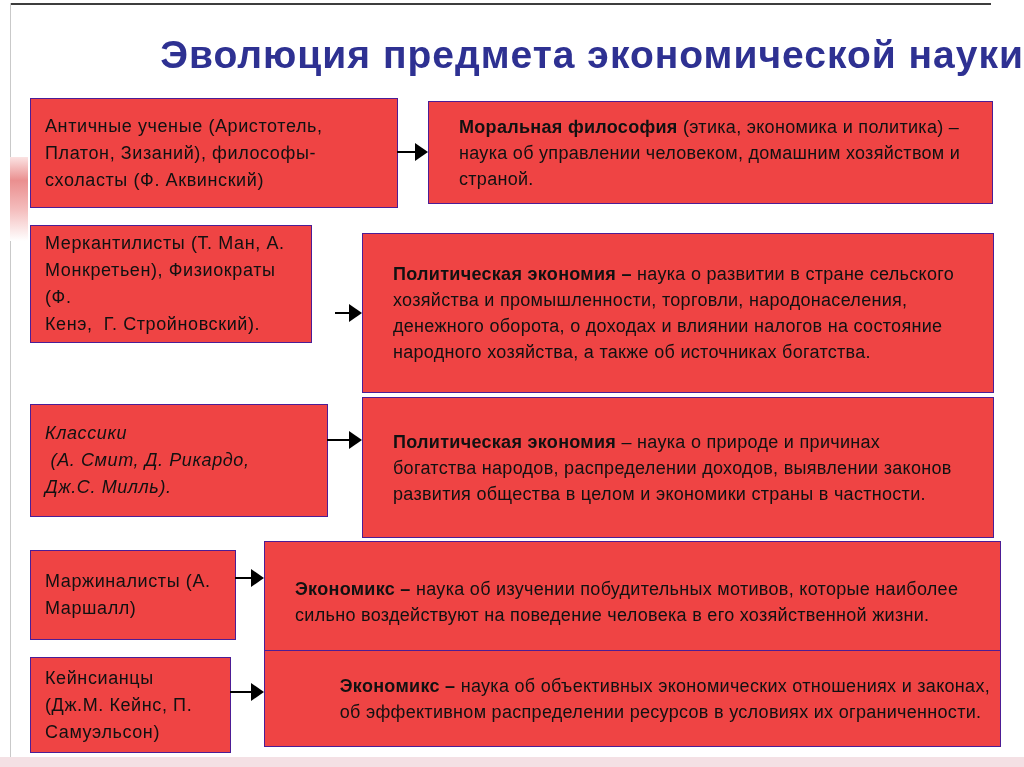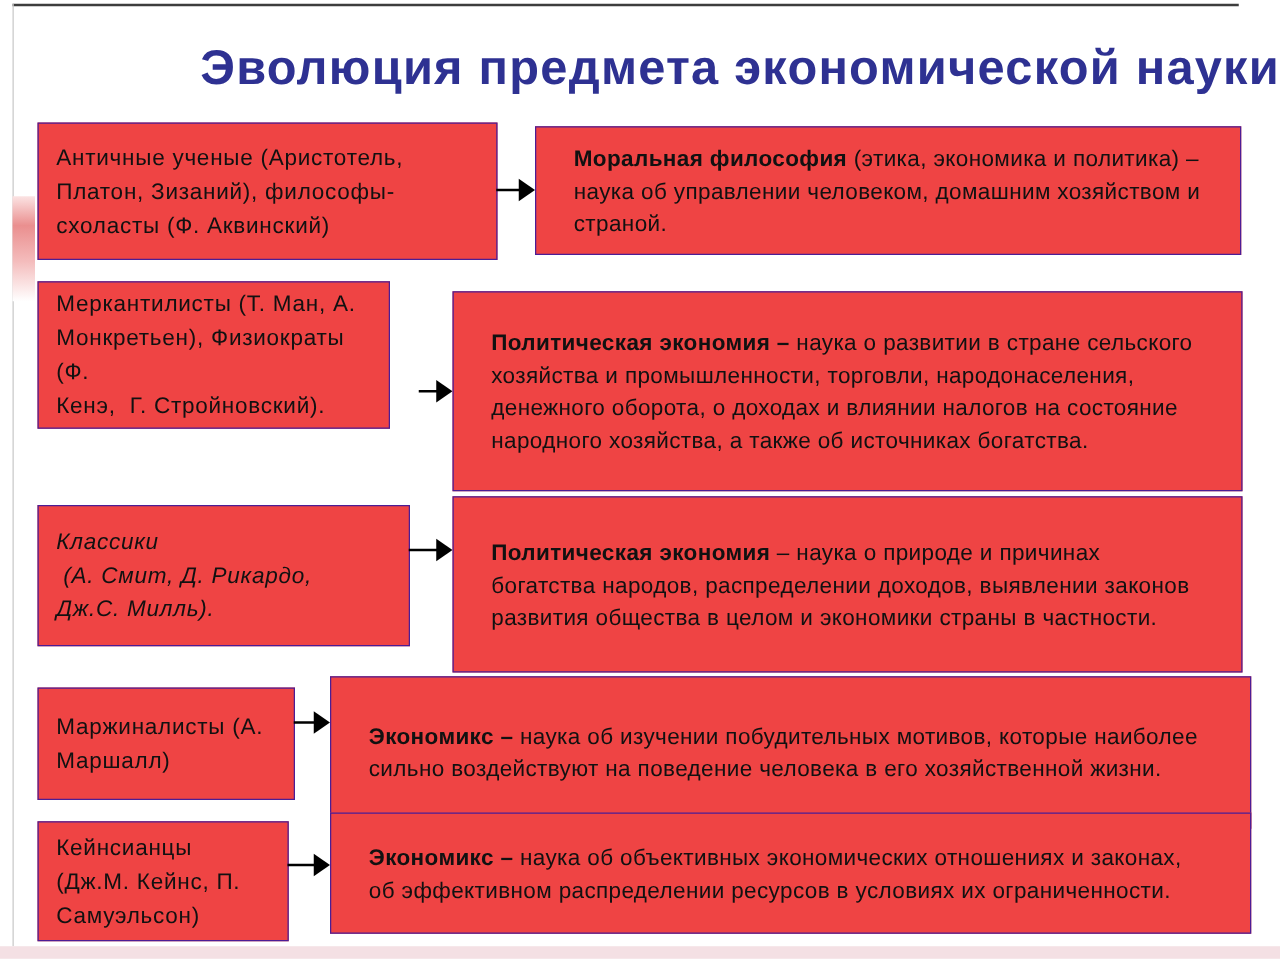--- a/index.html
+++ b/index.html
@@ -55,21 +55,21 @@
 
   .r1l{left:30px;top:98px;width:368px;height:110px;}
   .r1r{left:428px;top:101px;width:565px;height:103px;}
   .r2l{left:30px;top:225px;width:282px;height:118px;}
   .r2r{left:362px;top:233px;width:632px;height:160px;}
   .r3l{left:30px;top:404px;width:298px;height:113px;font-style:italic;}
   .r3r{left:362px;top:397px;width:632px;height:141px;}
   .r4l{left:30px;top:550px;width:206px;height:90px;}
   .r4r{left:264px;top:541px;width:737px;height:122px;}
   .r5l{left:30px;top:657px;width:201px;height:96px;}
-  .r5r{left:264px;top:650px;width:737px;height:97px;}
+  .r5r{left:264px;top:650px;width:737px;height:97px;justify-content:flex-end;}
 
   
   .arrow{position:absolute;height:20px;}
   .arrow .shaft{position:absolute;left:0;right:11px;top:50%;margin-top:-1px;height:2px;background:#000;}
   .arrow .head{
     position:absolute;right:0;top:50%;margin-top:-9px;
     width:0;height:0;
     border-top:9px solid transparent;
     border-bottom:9px solid transparent;
     border-left:13px solid #000;

